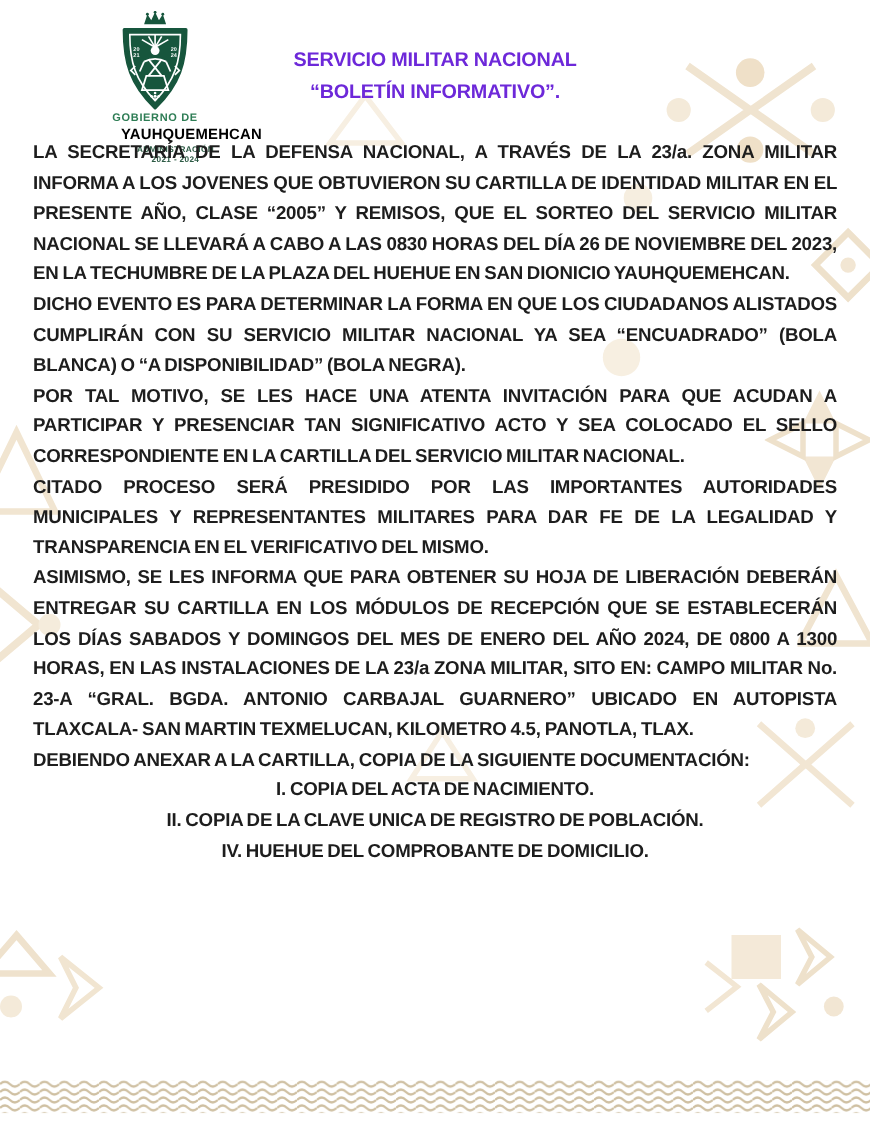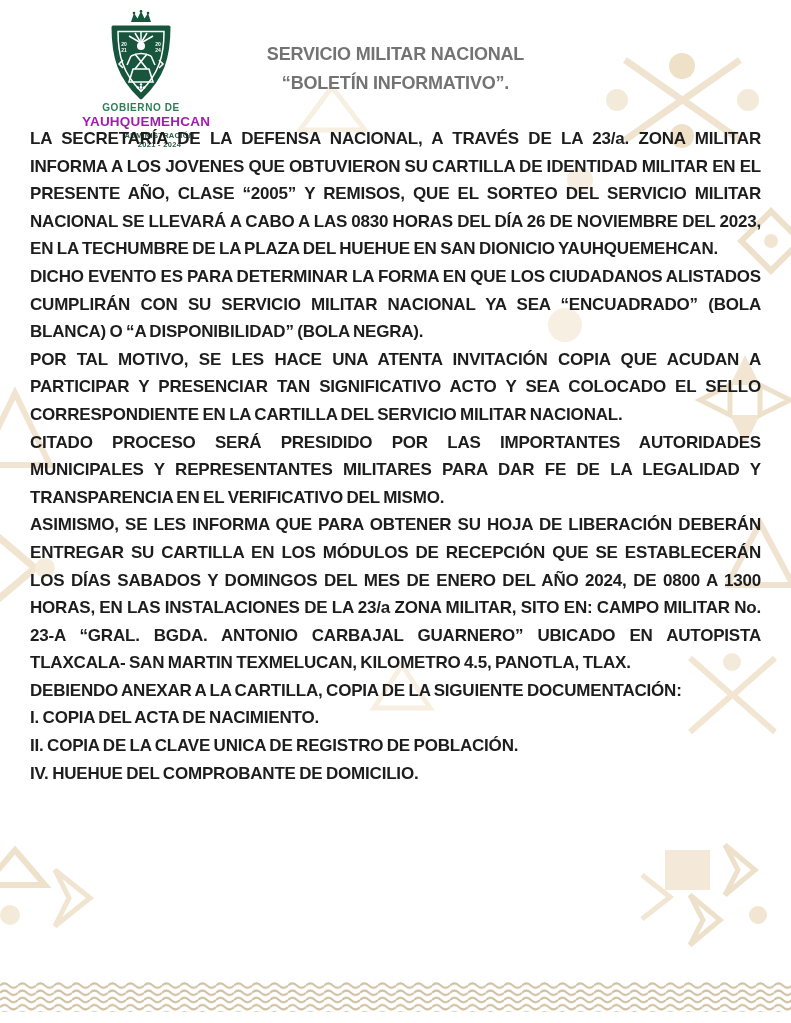--- a/index.html
+++ b/index.html
@@ -22,34 +22,34 @@
     left: 82px; top: 10px; width: 118px;
     text-align: center;
     z-index: 2;
   }
   .logo-shield { display: block; margin: 0 auto; }
   .logo-line1 {
     font-size: 10px; font-weight: bold; color: #2e7d55;
     letter-spacing: 0.6px; margin-top: 2px;
   }
   .logo-line2 {
-    font-size: 13.5px; font-weight: bold; color: #a21caf;
-    letter-spacing: 0.2px; margin-top: 1px;
+    font-size: 13.5px; font-weight: bold; color: #000000;
+    letter-spacing: 0.2px; margin-top: 1px; margin-left: 28px;
   }
   .logo-line3 {
     font-size: 7.5px; font-weight: bold; color: #2c5a44;
     letter-spacing: 0.3px; margin-top: 2px; margin-left: 37px;
   }
 
   .doc-title {
     position: absolute;
     left: 0; right: 0; top: 40px;
     text-align: center;
     z-index: 2;
-    color: #737373;
+    color: #6d28d9;
     font-weight: bold;
     font-size: 18px;
     letter-spacing: -0.2px;
     line-height: 29px;
   }
 
   
   .doc-body {
     position: absolute;
     left: 30px; right: 30px; top: 125px;
@@ -59,21 +59,21 @@
     font-size: 17px;
     letter-spacing: -0.2px;
     word-spacing: -1px;
     line-height: 27.6px;
   }
   .doc-body p {
     margin: 0;
     text-align: justify;
     text-justify: inter-word;
   }
-  .req { text-align: left; }
+  .req { text-align: center; }
 
   
   .wave-border {
     position: absolute;
     left: 0; top: 982px;
     width: 791px; height: 30px;
     z-index: 1;
   }
 </style>
 </head>
@@ -195,21 +195,21 @@
   </div>
 
   <div class="doc-title">
     <div>SERVICIO MILITAR NACIONAL</div>
     <div>“BOLETÍN INFORMATIVO”.</div>
   </div>
 
   <div class="doc-body">
     <p>LA SECRETARÍA DE LA DEFENSA NACIONAL, A TRAVÉS DE LA 23/a. ZONA MILITAR INFORMA A LOS JOVENES QUE OBTUVIERON SU CARTILLA DE IDENTIDAD MILITAR EN EL PRESENTE AÑO, CLASE “2005” Y REMISOS, QUE EL SORTEO DEL SERVICIO MILITAR NACIONAL SE LLEVARÁ A CABO A LAS 0830 HORAS DEL DÍA 26 DE NOVIEMBRE DEL 2023, EN LA TECHUMBRE DE LA PLAZA DEL HUEHUE EN SAN DIONICIO YAUHQUEMEHCAN.</p>
     <p>DICHO EVENTO ES PARA DETERMINAR LA FORMA EN QUE LOS CIUDADANOS ALISTADOS CUMPLIRÁN CON SU SERVICIO MILITAR NACIONAL YA SEA “ENCUADRADO” (BOLA BLANCA) O “A DISPONIBILIDAD” (BOLA NEGRA).</p>
-    <p>POR TAL MOTIVO, SE LES HACE UNA ATENTA INVITACIÓN COPIA QUE ACUDAN A PARTICIPAR Y PRESENCIAR TAN SIGNIFICATIVO ACTO Y SEA COLOCADO EL SELLO CORRESPONDIENTE EN LA CARTILLA DEL SERVICIO MILITAR NACIONAL.</p>
+    <p>POR TAL MOTIVO, SE LES HACE UNA ATENTA INVITACIÓN PARA QUE ACUDAN A PARTICIPAR Y PRESENCIAR TAN SIGNIFICATIVO ACTO Y SEA COLOCADO EL SELLO CORRESPONDIENTE EN LA CARTILLA DEL SERVICIO MILITAR NACIONAL.</p>
     <p>CITADO PROCESO SERÁ PRESIDIDO POR LAS IMPORTANTES AUTORIDADES MUNICIPALES Y REPRESENTANTES MILITARES PARA DAR FE DE LA LEGALIDAD Y TRANSPARENCIA EN EL VERIFICATIVO DEL MISMO.</p>
     <p>ASIMISMO, SE LES INFORMA QUE PARA OBTENER SU HOJA DE LIBERACIÓN DEBERÁN ENTREGAR SU CARTILLA EN LOS MÓDULOS DE RECEPCIÓN QUE SE ESTABLECERÁN LOS DÍAS SABADOS Y DOMINGOS DEL MES DE ENERO DEL AÑO 2024, DE 0800 A 1300 HORAS, EN LAS INSTALACIONES DE LA 23/a ZONA MILITAR, SITO EN: CAMPO MILITAR No. 23-A “GRAL. BGDA. ANTONIO CARBAJAL GUARNERO” UBICADO EN AUTOPISTA TLAXCALA- SAN MARTIN TEXMELUCAN, KILOMETRO 4.5, PANOTLA, TLAX.</p>
     <p>DEBIENDO ANEXAR A LA CARTILLA, COPIA DE LA SIGUIENTE DOCUMENTACIÓN:</p>
     <div class="req">I. COPIA DEL ACTA DE NACIMIENTO.</div>
     <div class="req">II. COPIA DE LA CLAVE UNICA DE REGISTRO DE POBLACIÓN.</div>
     <div class="req">IV. HUEHUE DEL COMPROBANTE DE DOMICILIO.</div>
   </div>
 
   <svg class="wave-border" width="791" height="30">
     <defs>

